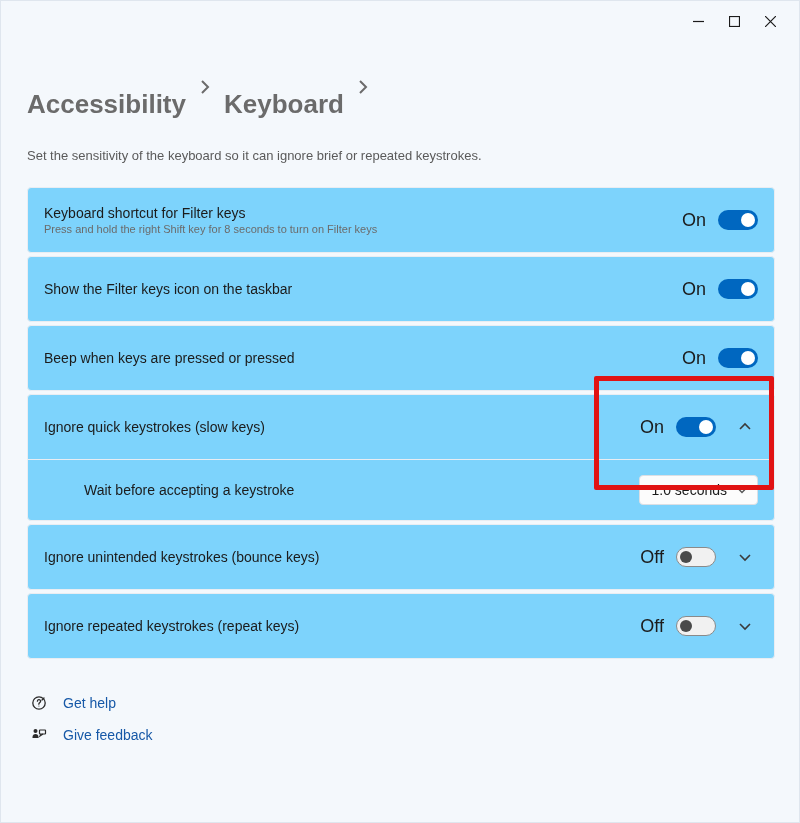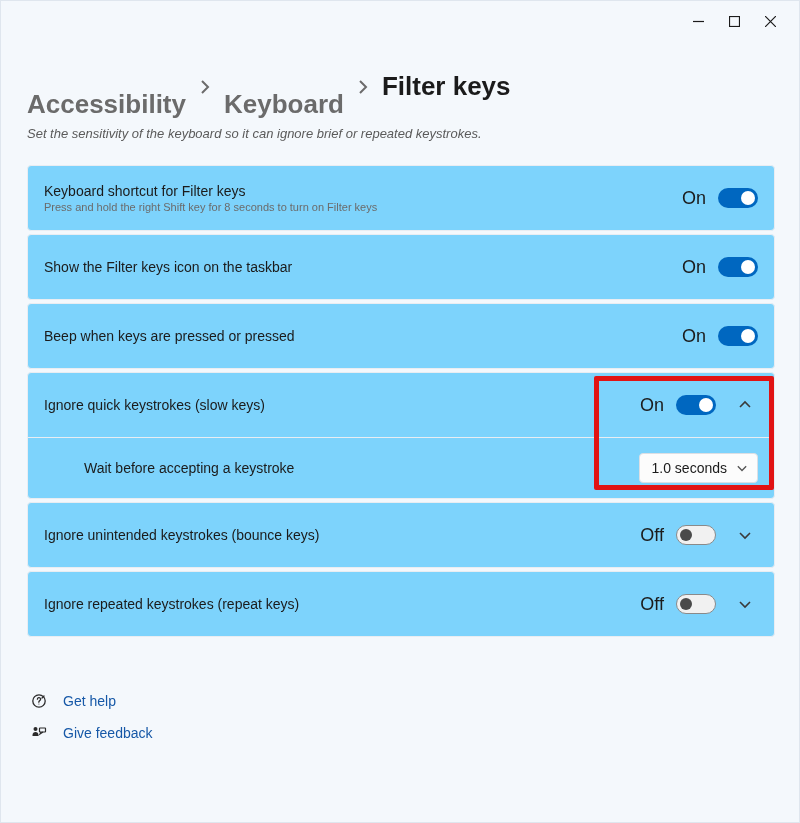--- a/index.html
+++ b/index.html
@@ -41,24 +41,23 @@
     font-weight: 600;
   }
   .breadcrumb .bc-link { color: #6b6b6b; font-weight: 600; margin-top: 36px; }
   .breadcrumb .bc-current { color: #1b1b1b; font-weight: 600; }
   .breadcrumb .chev {
     color: #6b6b6b; font-size: 14px; margin-top: 3px;
   }
   .chev svg { width: 10px; height: 14px; stroke: #6b6b6b; stroke-width: 2; fill: none; }
 
   .subtitle {
-    margin-top: 6px;
+    margin-top: 28px;
     font-size: 13px;
     color: #5a5a5a;
-    font-style: italic;
   }
 
   .cards { margin-top: 24px; }
   .card {
     background: #7dd3fc;
     border: 1px solid #e9edf2;
     border-radius: 4px;
     margin-bottom: 3px;
     position: relative;
   }
@@ -114,21 +113,21 @@
   .select svg { width: 10px; height: 10px; stroke: #555; stroke-width: 1.6; fill: none; }
 
   .highlight-box {
     position: absolute;
     border: 5px solid #e11313;
     pointer-events: none;
     border-radius: 2px;
   }
 
   .links {
-    margin-top: 56px;
+    margin-top: 36px;
     display: flex; flex-direction: column; gap: 16px;
     padding-left: 4px;
   }
   .link-row { display: flex; align-items: center; gap: 14px; }
   .link-icon { width: 18px; display:inline-flex; color:#2b2b2b; }
   .link-icon svg { width: 16px; height: 16px; }
   .link-text { color: #1658a7; font-size: 14px; }
 </style>
 </head>
 <body>
@@ -156,21 +155,20 @@
 
     <div class="breadcrumb">
       <span class="bc-link">Accessibility</span>
       <span class="chev"><svg viewBox="0 0 10 14">
             <path d="M2 1 L8 7 L2 13"></path>
           </svg></span>
       <span class="bc-link">Keyboard</span>
       <span class="chev"><svg viewBox="0 0 10 14">
             <path d="M2 1 L8 7 L2 13"></path>
           </svg></span>
-      <span class="bc-current">Filter keys</span>
     </div>
 
     <div class="subtitle">Set the sensitivity of the keyboard so it can ignore brief or repeated keystrokes.</div>
 
     <div class="cards">
 
       <div class="card">
         <div class="card-row">
           <div class="card-texts">
             <span class="card-title">Keyboard shortcut for Filter keys</span>

